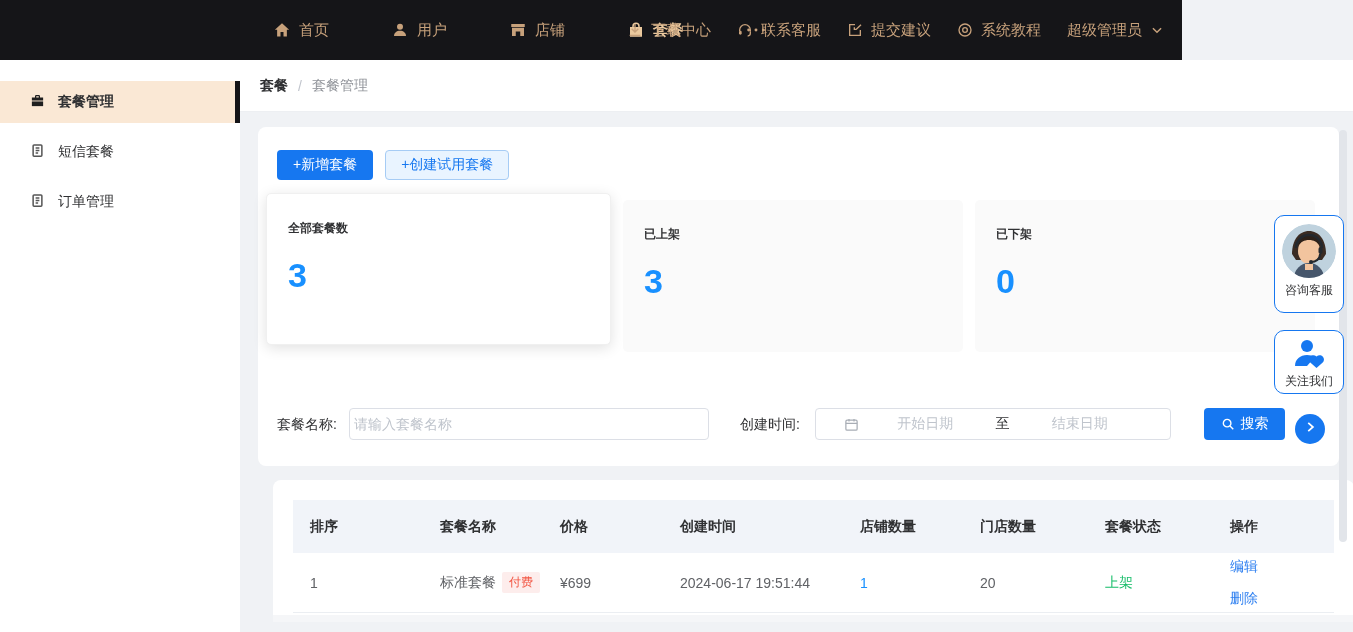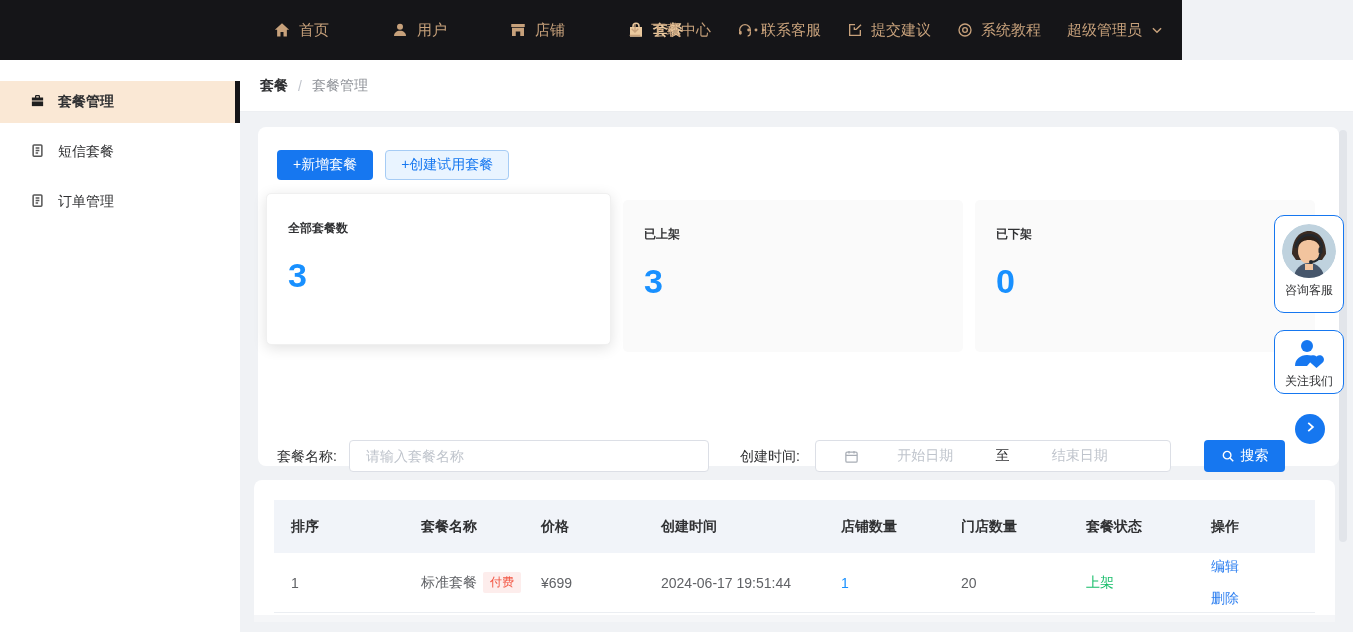--- a/index.html
+++ b/index.html
@@ -30,30 +30,30 @@
   .toolbar { position:absolute; left:19px; top:23px; display:flex; gap:12px; }
   .btn { height:30px; padding:12px 15px; border-radius:4px; font-size:14px; display:flex; align-items:center; cursor:pointer; border:1px solid transparent; }
   .btn-primary { background:#1677F0; color:#FFFFFF; }
   .btn-light { background:#E9F4FF; border-color:#A6CCF5; color:#1677F0; }
   .stat-card { position:absolute; border-radius:5px; }
   .stat-card .s-label { position:absolute; left:21px; top:26px; font-size:12px; font-weight:bold; color:#303133; }
   .stat-card .s-value { position:absolute; left:21px; top:62px; font-size:34px; font-weight:bold; color:#1890FF; }
   .stat-main { left:8px; top:66px; width:345px; height:152px; background:#FFFFFF; border:1px solid #F0F0F0; box-shadow:0 3px 14px rgba(0,0,0,0.12); }
   .stat-2 { left:365px; top:73px; width:340px; height:152px; background:#FAFAFA; }
   .stat-3 { left:717px; top:73px; width:340px; height:152px; background:#FAFAFA; }
-  .filter-row { position:absolute; left:0; top:281px; width:100%; height:32px;margin-top:32px; }
+  .filter-row { position:absolute; left:0; top:281px; width:100%; height:32px; }
   .f-label { position:absolute; font-size:14px; color:#303133; line-height:32px; }
-  .name-input { position:absolute; left:91px; top:0; width:360px; height:32px; border:1px solid #DCDFE6; border-radius:4px; font-size:14px; padding:0 16px; color:#303133; font-family:"Liberation Sans",sans-serif; outline:none; }
+  .name-input { position:absolute; left:91px; top:0; width:360px; height:32px; border:1px solid #DCDFE6; border-radius:4px; font-size:14px; padding:0 4px; color:#303133; font-family:"Liberation Sans",sans-serif; outline:none; }
   .name-input::placeholder { color:#BFC4CC; }
   .daterange { position:absolute; left:557px; top:0; width:356px; height:32px; border:1px solid #DCDFE6; border-radius:4px; background:#FFFFFF; display:flex; align-items:center; padding:0 28px; cursor:pointer; }
   .dr-ph { flex:1; text-align:center; font-size:14px; color:#BFC4CC; }
   .dr-sep { width:30px; text-align:center; font-size:14px; color:#303133; }
   .search-btn { position:absolute; left:946px; top:0; width:81px; height:32px; background:#1677F0; border-radius:4px; color:#FFFFFF; font-size:14px; display:flex; align-items:center; justify-content:center; gap:6px; cursor:pointer; }
   
-  .panel2 { position:absolute; left:14px; top:368px; width:1081px; height:142px; background:#FFFFFF; border-radius:8px 8px 0 0; overflow:hidden; }
+  .panel2 { position:absolute; left:33px; top:368px; width:1081px; height:142px; background:#FFFFFF; border-radius:8px 8px 0 0; overflow:hidden; }
   .tgrid { display:grid; grid-template-columns:130px 120px 120px 180px 120px 125px 125px auto; align-items:center; padding-left:17px; }
   .thead { margin:20px 20px 0 20px; height:53px; background:#F1F4F9; font-size:14px; font-weight:bold; color:#303133; }
   .trow { margin:0 20px; height:60px; font-size:14px; color:#606266; border-bottom:1px solid #EBEEF2; }
   .cell-name { display:flex; align-items:center; gap:6px; }
   .badge-paid { font-size:12px; color:#F25643; background:#FDEDEC; padding:2px 7px; border-radius:2px; }
   .cell-link { color:#1890FF; cursor:pointer; }
   .cell-status { color:#19BE6B; }
   .cell-actions { display:flex; gap:14px;flex-direction:column; }
   .act-link { color:#2D7FF0; cursor:pointer; }
   .bottom-strip { position:absolute; left:0; bottom:0; width:100%; height:7px; background:#F5F6F8; }

